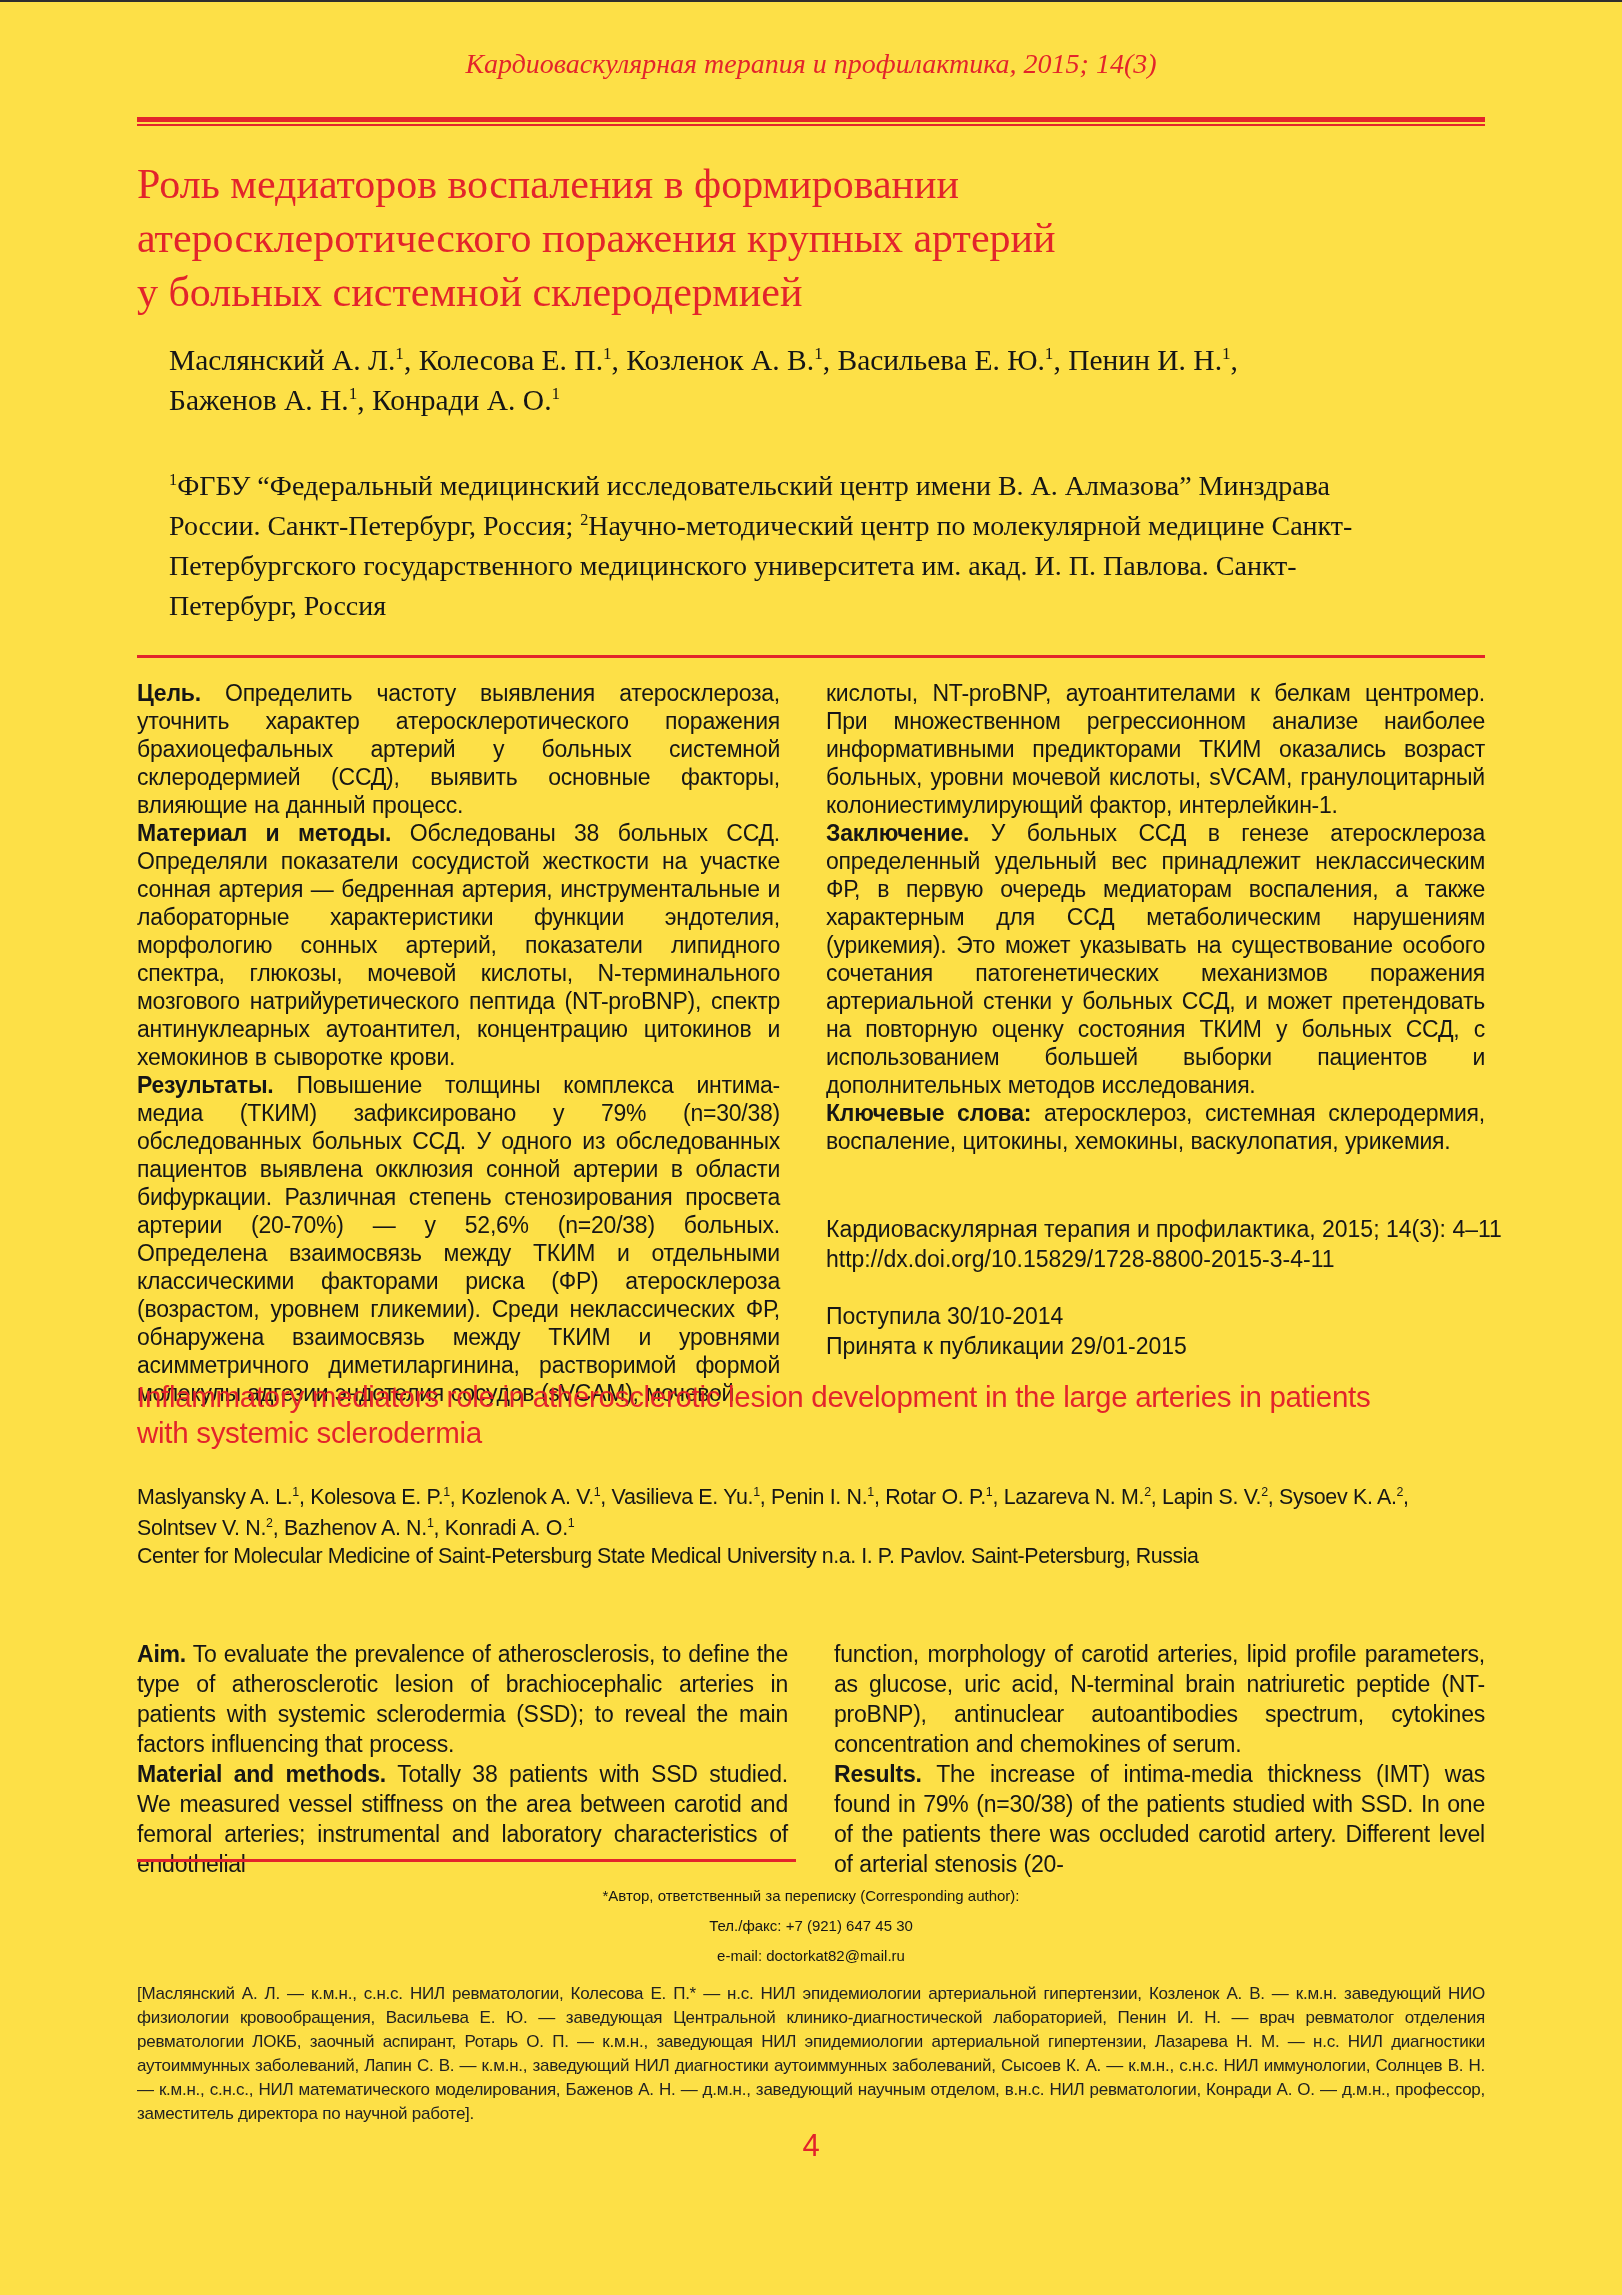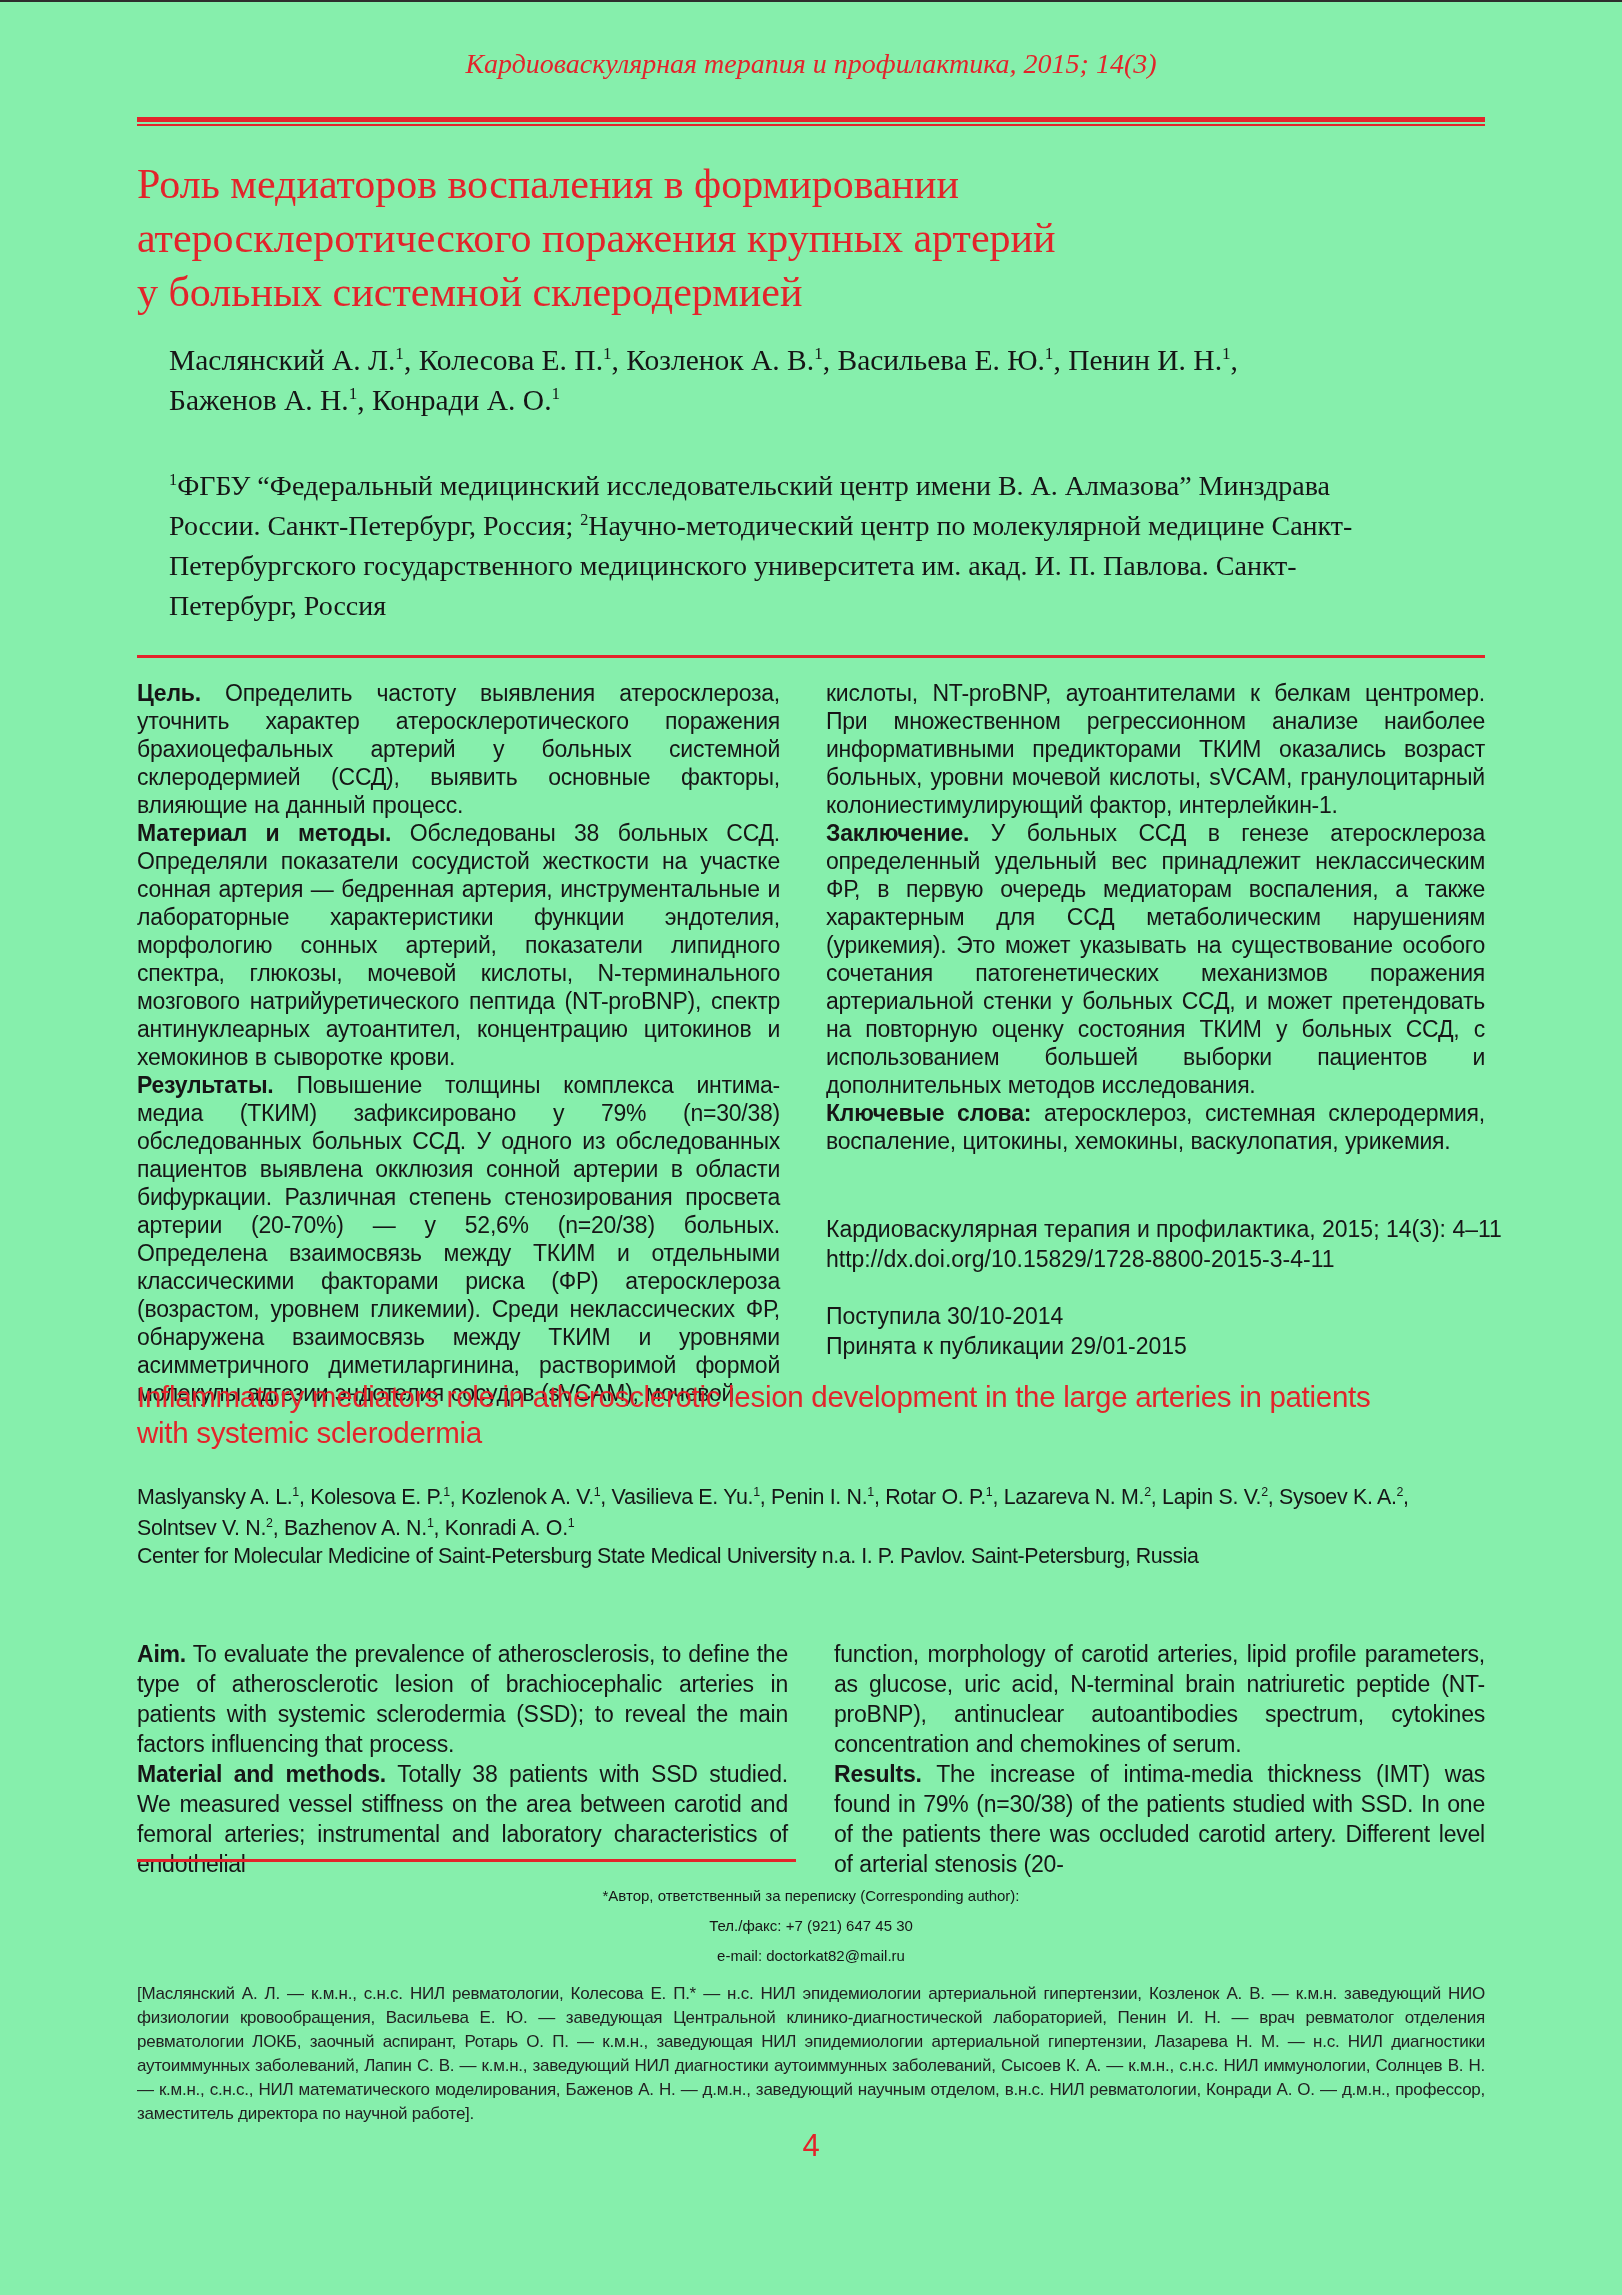--- a/index.html
+++ b/index.html
@@ -1,19 +1,19 @@
 <!DOCTYPE html>
 <html lang="ru" style="--accent: #e3242b;font-size:10.7px"><head>
 <meta charset="utf-8">
 <style>
   :root { --accent:#e3242b; --ink:#161616; }
   html,body { margin:0; padding:0; background:#e9e9e9; }
   .page {
     position:relative; width:1623px; height:2295px; margin:0 auto;
-    background:#86efac; color:var(--ink);
+    background:#fde047; color:var(--ink);
     font-family:"Liberation Sans", sans-serif; overflow:hidden;
   }
   .abs { position:absolute; }
   .serif { font-family:"Liberation Serif", serif;margin-left:32px; }
   sup { font-size:58%; line-height:0; vertical-align:super; }
   b { font-weight:bold; }
   .nowrap { white-space:nowrap; }
 
   .scan-edge { top:0; left:0; width:100%; height:2px; background:#2e2e2e; }
 

